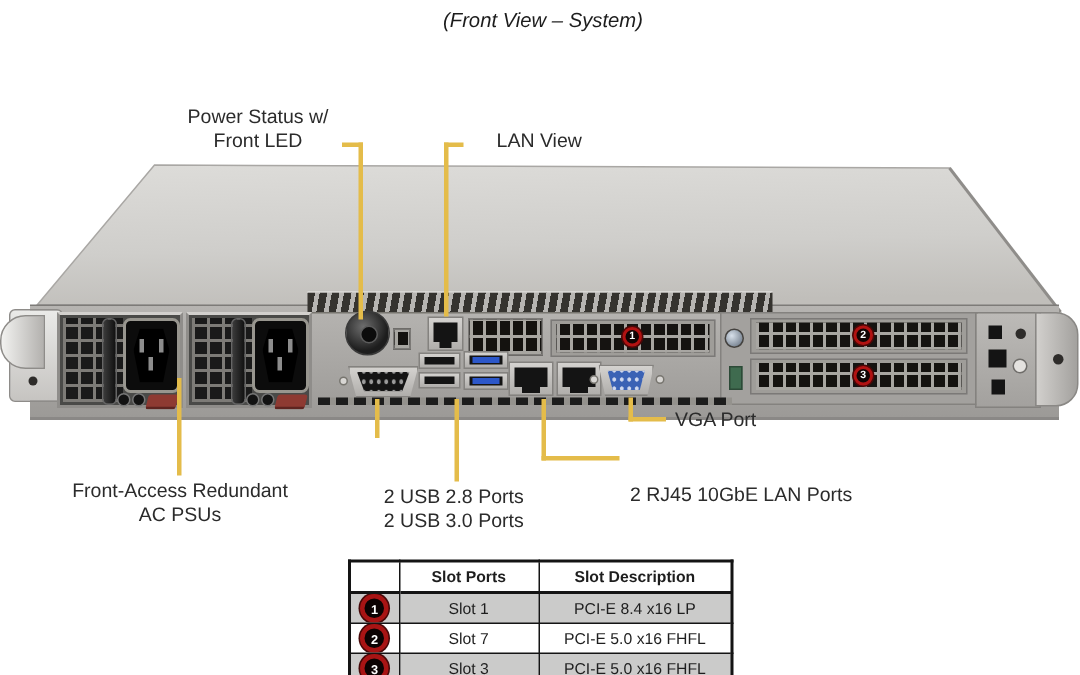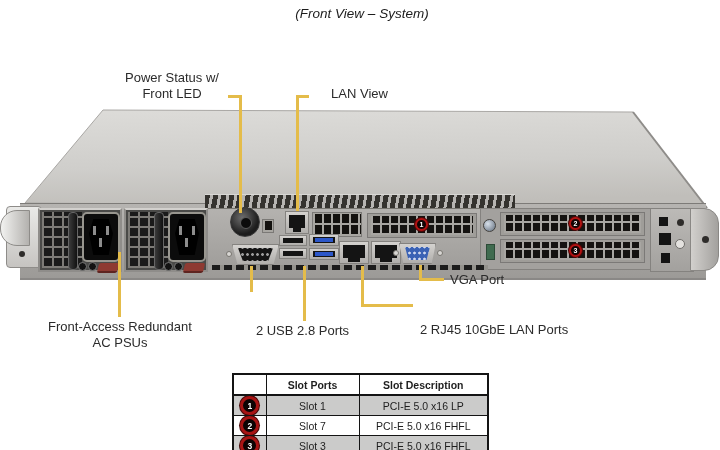--- a/index.html
+++ b/index.html
@@ -243,20 +243,21 @@
   <div class="callout-label" style="left:97px;top:70px;width:150px;">
     <span>Power Status w/</span><br>
     <span>Front LED</span>
   </div>
   <div class="callout-label" style="left:292px;top:70px;width:135px;">
     <br>
     <span>LAN View</span>
   </div>
   <div class="callout-label" style="left:245px;top:323px;width:115px;">
     <span>2 USB 2.8 Ports</span><br>
+    <span>2 USB 3.0 Ports</span>
   </div>
   <div class="callout-label" style="left:40px;top:319px;width:160px;">
     <span>Front-Access Redundant</span><br>
     <span>AC PSUs</span>
   </div>
   <div class="callout-label left" style="left:450px;top:272px;width:90px;">VGA Port</div>
   <div class="callout-label left" style="left:420px;top:298px;width:150px;margin-top:24px;">2 RJ45 10GbE LAN Ports</div>
 
   <table class="slot-table">
     <colgroup>
@@ -268,21 +269,21 @@
       <tr>
         <th></th>
         <th>Slot Ports</th>
         <th>Slot Description</th>
       </tr>
     </thead>
     <tbody>
       <tr class="shade">
         <td><span class="tbadge">1</span></td>
         <td>Slot 1</td>
-        <td>PCI-E 5.0 x16 LP</td>
+        <td>PCI-E 8.4 x16 LP</td>
       </tr>
       <tr class="plain">
         <td><span class="tbadge">2</span></td>
         <td>Slot 7</td>
         <td>PCI-E 5.0 x16 FHFL</td>
       </tr>
       <tr class="shade">
         <td><span class="tbadge">3</span></td>
         <td>Slot 3</td>
         <td>PCI-E 5.0 x16 FHFL</td>

